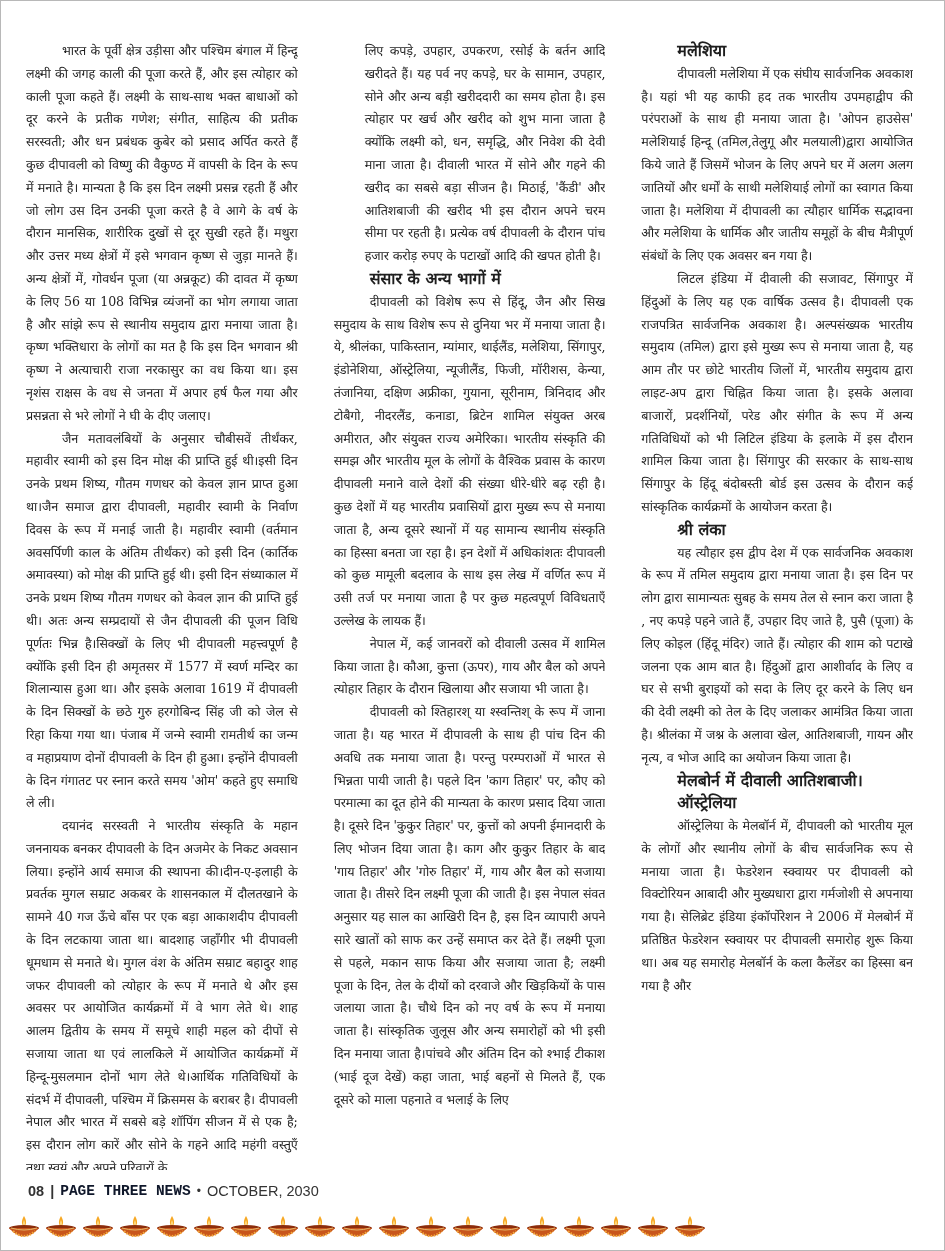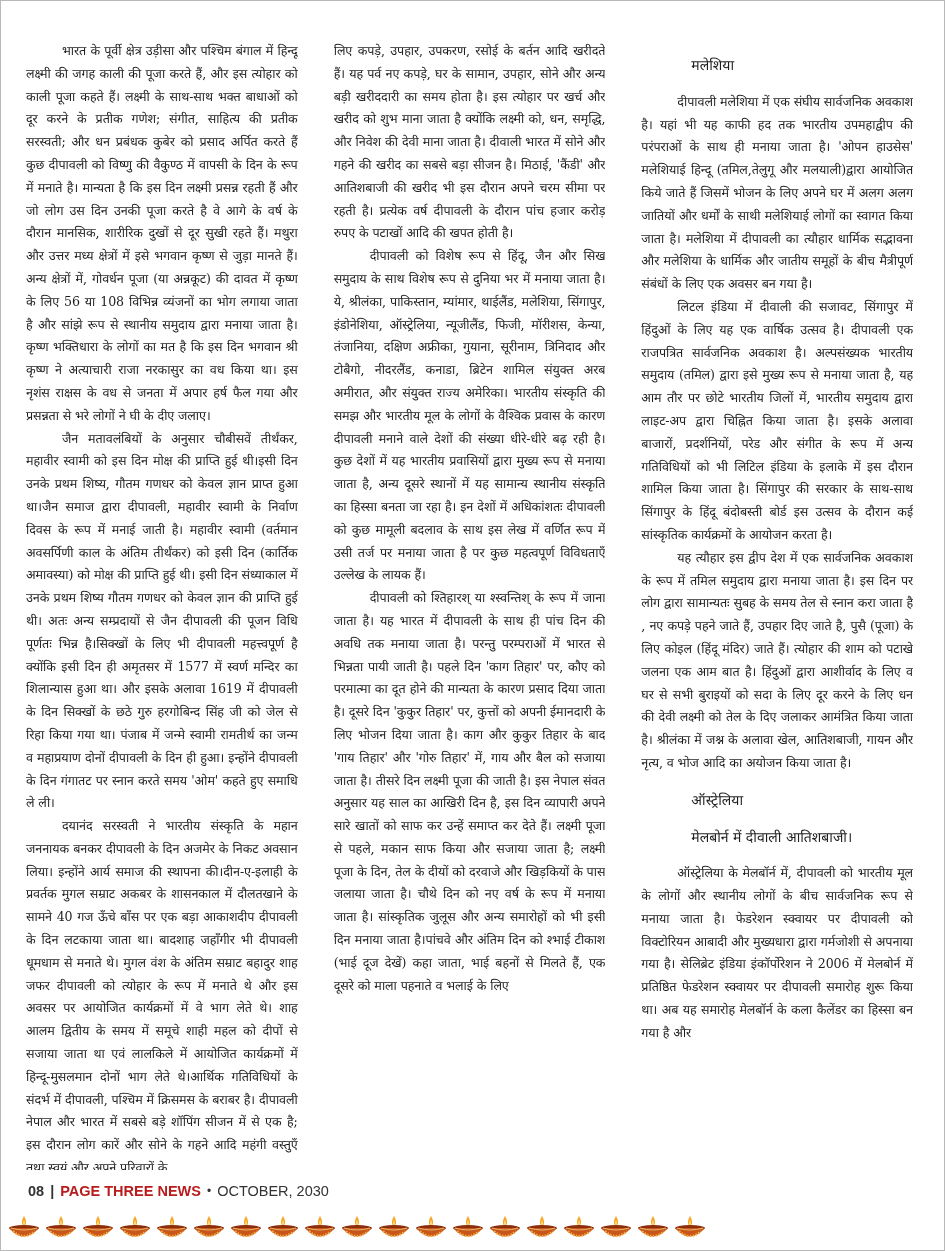--- a/index.html
+++ b/index.html
@@ -7,57 +7,60 @@
     width: 945px; height: 1251px; background: #ffffff; position: relative; overflow: hidden;
     font-family: "DejaVu Serif", serif; color: #1e1e1e;
   }
   .page-frame { position: absolute; left: 0; top: 0; width: 943px; height: 1249px; border: 1px solid #b8b8b8; }
   .columns { position: absolute; top: 40px; left: 26px; width: 887px; height: 1130px; display: flex; gap: 36px; }
   .col { flex: 1 1 0; overflow: hidden; }
   .col p {
     margin: 0; font-size: 12.6px; line-height: 22.8px; text-align: justify; text-indent: 36px;
     letter-spacing: -0.1px;
   }
-  .col p.cont { text-indent: 0; }
+  .col p.cont { text-indent: 0; margin-left: 31px; }
   .col h3 {
-    margin: 14px; font-size: 14px; line-height: 22.8px; font-weight: normal; padding-left: 36px;
+    margin: 0; font-size: 16px; line-height: 22.8px; font-weight: bold; padding-left: 36px;
   }
   .footer {
     position: absolute; left: 28px; top: 1183px; font-family: "Liberation Sans", sans-serif;
     font-size: 14.5px; display: flex; align-items: center; gap: 6px; color: #333; text-align: center;
   }
   .footer .pg { font-weight: bold; }
-  .footer .brand { color: #b91c1c; font-weight: bold; }
+  .footer .brand { color: #0f172a; font-weight: bold; font-family: Liberation Mono, monospace; }
   .footer .dot { font-size: 12px; }
   .lamp-row { position: absolute; left: 8px; top: 1213px; display: flex; gap: 5px; }
   .lamp { width: 32px; height: 30px; }
 </style>
 </head>
 <body>
 
 <div class="page-frame"></div>
 
 <div class="columns">
   <div class="col">
       <p>भारत के पूर्वी क्षेत्र उड़ीसा और पश्चिम बंगाल में हिन्दू लक्ष्मी की जगह काली की पूजा करते हैं, और इस त्योहार को काली पूजा कहते हैं। लक्ष्मी के साथ-साथ भक्त बाधाओं को दूर करने के प्रतीक गणेश; संगीत, साहित्य की प्रतीक सरस्वती; और धन प्रबंधक कुबेर को प्रसाद अर्पित करते हैं कुछ दीपावली को विष्णु की वैकुण्ठ में वापसी के दिन के रूप में मनाते है। मान्यता है कि इस दिन लक्ष्मी प्रसन्न रहती हैं और जो लोग उस दिन उनकी पूजा करते है वे आगे के वर्ष के दौरान मानसिक, शारीरिक दुखों से दूर सुखी रहते हैं। मथुरा और उत्तर मध्य क्षेत्रों में इसे भगवान कृष्ण से जुड़ा मानते हैं। अन्य क्षेत्रों में, गोवर्धन पूजा (या अन्नकूट) की दावत में कृष्ण के लिए 56 या 108 विभिन्न व्यंजनों का भोग लगाया जाता है और सांझे रूप से स्थानीय समुदाय द्वारा मनाया जाता है। कृष्ण भक्तिधारा के लोगों का मत है कि इस दिन भगवान श्री कृष्ण ने अत्याचारी राजा नरकासुर का वध किया था। इस नृशंस राक्षस के वध से जनता में अपार हर्ष फैल गया और प्रसन्नता से भरे लोगों ने घी के दीए जलाए।</p>
       <p>जैन मतावलंबियों के अनुसार चौबीसवें तीर्थंकर, महावीर स्वामी को इस दिन मोक्ष की प्राप्ति हुई थी।इसी दिन उनके प्रथम शिष्य, गौतम गणधर को केवल ज्ञान प्राप्त हुआ था।जैन समाज द्वारा दीपावली, महावीर स्वामी के निर्वाण दिवस के रूप में मनाई जाती है। महावीर स्वामी (वर्तमान अवसर्पिणी काल के अंतिम तीर्थंकर) को इसी दिन (कार्तिक अमावस्या) को मोक्ष की प्राप्ति हुई थी। इसी दिन संध्याकाल में उनके प्रथम शिष्य गौतम गणधर को केवल ज्ञान की प्राप्ति हुई थी। अतः अन्य सम्प्रदायों से जैन दीपावली की पूजन विधि पूर्णतः भिन्न है।सिक्खों के लिए भी दीपावली महत्त्वपूर्ण है क्योंकि इसी दिन ही अमृतसर में 1577 में स्वर्ण मन्दिर का शिलान्यास हुआ था। और इसके अलावा 1619 में दीपावली के दिन सिक्खों के छठे गुरु हरगोबिन्द सिंह जी को जेल से रिहा किया गया था। पंजाब में जन्मे स्वामी रामतीर्थ का जन्म व महाप्रयाण दोनों दीपावली के दिन ही हुआ। इन्होंने दीपावली के दिन गंगातट पर स्नान करते समय 'ओम' कहते हुए समाधि ले ली।</p>
       <p>दयानंद सरस्वती ने भारतीय संस्कृति के महान जननायक बनकर दीपावली के दिन अजमेर के निकट अवसान लिया। इन्होंने आर्य समाज की स्थापना की।दीन-ए-इलाही के प्रवर्तक मुगल सम्राट अकबर के शासनकाल में दौलतखाने के सामने 40 गज ऊँचे बाँस पर एक बड़ा आकाशदीप दीपावली के दिन लटकाया जाता था। बादशाह जहाँगीर भी दीपावली धूमधाम से मनाते थे। मुगल वंश के अंतिम सम्राट बहादुर शाह जफर दीपावली को त्योहार के रूप में मनाते थे और इस अवसर पर आयोजित कार्यक्रमों में वे भाग लेते थे। शाह आलम द्वितीय के समय में समूचे शाही महल को दीपों से सजाया जाता था एवं लालकिले में आयोजित कार्यक्रमों में हिन्दू-मुसलमान दोनों भाग लेते थे।आर्थिक गतिविधियों के संदर्भ में दीपावली, पश्चिम में क्रिसमस के बराबर है। दीपावली नेपाल और भारत में सबसे बड़े शॉपिंग सीजन में से एक है; इस दौरान लोग कारें और सोने के गहने आदि महंगी वस्तुएँ तथा स्वयं और अपने परिवारों के</p>
     </div>
   <div class="col">
       <p class="cont">लिए कपड़े, उपहार, उपकरण, रसोई के बर्तन आदि खरीदते हैं। यह पर्व नए कपड़े, घर के सामान, उपहार, सोने और अन्य बड़ी खरीददारी का समय होता है। इस त्योहार पर खर्च और खरीद को शुभ माना जाता है क्योंकि लक्ष्मी को, धन, समृद्धि, और निवेश की देवी माना जाता है। दीवाली भारत में सोने और गहने की खरीद का सबसे बड़ा सीजन है। मिठाई, 'कैंडी' और आतिशबाजी की खरीद भी इस दौरान अपने चरम सीमा पर रहती है। प्रत्येक वर्ष दीपावली के दौरान पांच हजार करोड़ रुपए के पटाखों आदि की खपत होती है।</p>
+      <h3>संसार के अन्य भागों में</h3>
       <p>दीपावली को विशेष रूप से हिंदू, जैन और सिख समुदाय के साथ विशेष रूप से दुनिया भर में मनाया जाता है। ये, श्रीलंका, पाकिस्तान, म्यांमार, थाईलैंड, मलेशिया, सिंगापुर, इंडोनेशिया, ऑस्ट्रेलिया, न्यूजीलैंड, फिजी, मॉरीशस, केन्या, तंजानिया, दक्षिण अफ्रीका, गुयाना, सूरीनाम, त्रिनिदाद और टोबैगो, नीदरलैंड, कनाडा, ब्रिटेन शामिल संयुक्त अरब अमीरात, और संयुक्त राज्य अमेरिका। भारतीय संस्कृति की समझ और भारतीय मूल के लोगों के वैश्विक प्रवास के कारण दीपावली मनाने वाले देशों की संख्या धीरे-धीरे बढ़ रही है। कुछ देशों में यह भारतीय प्रवासियों द्वारा मुख्य रूप से मनाया जाता है, अन्य दूसरे स्थानों में यह सामान्य स्थानीय संस्कृति का हिस्सा बनता जा रहा है। इन देशों में अधिकांशतः दीपावली को कुछ मामूली बदलाव के साथ इस लेख में वर्णित रूप में उसी तर्ज पर मनाया जाता है पर कुछ महत्वपूर्ण विविधताएँ उल्लेख के लायक हैं।</p>
+      <p>नेपाल में, कई जानवरों को दीवाली उत्सव में शामिल किया जाता है। कौआ, कुत्ता (ऊपर), गाय और बैल को अपने त्योहार तिहार के दौरान खिलाया और सजाया भी जाता है।</p>
       <p>दीपावली को श्तिहारश् या श्स्वन्तिश् के रूप में जाना जाता है। यह भारत में दीपावली के साथ ही पांच दिन की अवधि तक मनाया जाता है। परन्तु परम्पराओं में भारत से भिन्नता पायी जाती है। पहले दिन 'काग तिहार' पर, कौए को परमात्मा का दूत होने की मान्यता के कारण प्रसाद दिया जाता है। दूसरे दिन 'कुकुर तिहार' पर, कुत्तों को अपनी ईमानदारी के लिए भोजन दिया जाता है। काग और कुकुर तिहार के बाद 'गाय तिहार' और 'गोरु तिहार' में, गाय और बैल को सजाया जाता है। तीसरे दिन लक्ष्मी पूजा की जाती है। इस नेपाल संवत अनुसार यह साल का आखिरी दिन है, इस दिन व्यापारी अपने सारे खातों को साफ कर उन्हें समाप्त कर देते हैं। लक्ष्मी पूजा से पहले, मकान साफ किया और सजाया जाता है; लक्ष्मी पूजा के दिन, तेल के दीयों को दरवाजे और खिड़कियों के पास जलाया जाता है। चौथे दिन को नए वर्ष के रूप में मनाया जाता है। सांस्कृतिक जुलूस और अन्य समारोहों को भी इसी दिन मनाया जाता है।पांचवे और अंतिम दिन को श्भाई टीकाश (भाई दूज देखें) कहा जाता, भाई बहनों से मिलते हैं, एक दूसरे को माला पहनाते व भलाई के लिए</p>
     </div>
   <div class="col">
       <h3>मलेशिया</h3>
       <p>दीपावली मलेशिया में एक संघीय सार्वजनिक अवकाश है। यहां भी यह काफी हद तक भारतीय उपमहाद्वीप की परंपराओं के साथ ही मनाया जाता है। 'ओपन हाउसेस' मलेशियाई हिन्दू (तमिल,तेलुगू और मलयाली)द्वारा आयोजित किये जाते हैं जिसमें भोजन के लिए अपने घर में अलग अलग जातियों और धर्मों के साथी मलेशियाई लोगों का स्वागत किया जाता है। मलेशिया में दीपावली का त्यौहार धार्मिक सद्भावना और मलेशिया के धार्मिक और जातीय समूहों के बीच मैत्रीपूर्ण संबंधों के लिए एक अवसर बन गया है।</p>
       <p>लिटल इंडिया में दीवाली की सजावट, सिंगापुर में हिंदुओं के लिए यह एक वार्षिक उत्सव है। दीपावली एक राजपत्रित सार्वजनिक अवकाश है। अल्पसंख्यक भारतीय समुदाय (तमिल) द्वारा इसे मुख्य रूप से मनाया जाता है, यह आम तौर पर छोटे भारतीय जिलों में, भारतीय समुदाय द्वारा लाइट-अप द्वारा चिह्नित किया जाता है। इसके अलावा बाजारों, प्रदर्शनियों, परेड और संगीत के रूप में अन्य गतिविधियों को भी लिटिल इंडिया के इलाके में इस दौरान शामिल किया जाता है। सिंगापुर की सरकार के साथ-साथ सिंगापुर के हिंदू बंदोबस्ती बोर्ड इस उत्सव के दौरान कई सांस्कृतिक कार्यक्रमों के आयोजन करता है।</p>
+      <h3>श्री लंका</h3>
       <p>यह त्यौहार इस द्वीप देश में एक सार्वजनिक अवकाश के रूप में तमिल समुदाय द्वारा मनाया जाता है। इस दिन पर लोग द्वारा सामान्यतः सुबह के समय तेल से स्नान करा जाता है , नए कपड़े पहने जाते हैं, उपहार दिए जाते है, पुसै (पूजा) के लिए कोइल (हिंदू मंदिर) जाते हैं। त्योहार की शाम को पटाखे जलना एक आम बात है। हिंदुओं द्वारा आशीर्वाद के लिए व घर से सभी बुराइयों को सदा के लिए दूर करने के लिए धन की देवी लक्ष्मी को तेल के दिए जलाकर आमंत्रित किया जाता है। श्रीलंका में जश्न के अलावा खेल, आतिशबाजी, गायन और नृत्य, व भोज आदि का अयोजन किया जाता है।</p>
+      <h3>मेलबोर्न में दीवाली आतिशबाजी।</h3>
       <h3>ऑस्ट्रेलिया</h3>
-      <h3>मेलबोर्न में दीवाली आतिशबाजी।</h3>
       <p>ऑस्ट्रेलिया के मेलबॉर्न में, दीपावली को भारतीय मूल के लोगों और स्थानीय लोगों के बीच सार्वजनिक रूप से मनाया जाता है। फेडरेशन स्क्वायर पर दीपावली को विक्टोरियन आबादी और मुख्यधारा द्वारा गर्मजोशी से अपनाया गया है। सेलिब्रेट इंडिया इंकॉर्पोरेशन ने 2006 में मेलबोर्न में प्रतिष्ठित फेडरेशन स्क्वायर पर दीपावली समारोह शुरू किया था। अब यह समारोह मेलबॉर्न के कला कैलेंडर का हिस्सा बन गया है और</p>
     </div>
 </div>
 
 <div class="footer">
   <span class="pg">08</span>
   <span class="pg">|</span>
   <span class="brand">PAGE THREE NEWS</span>
   <span class="dot">•</span>
   <span>OCTOBER, 2030</span>

